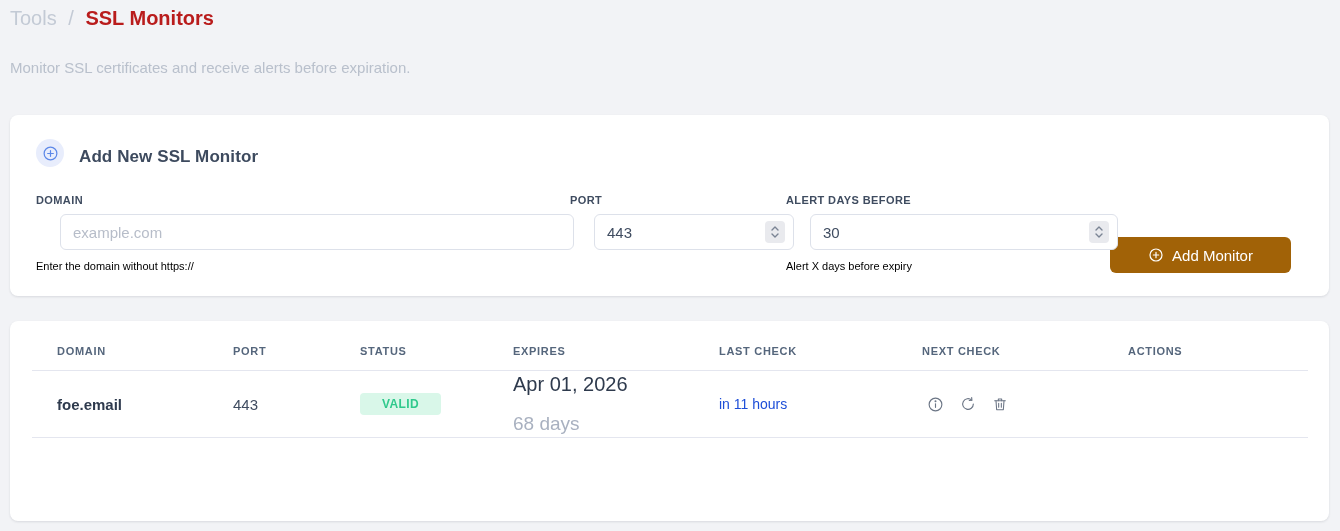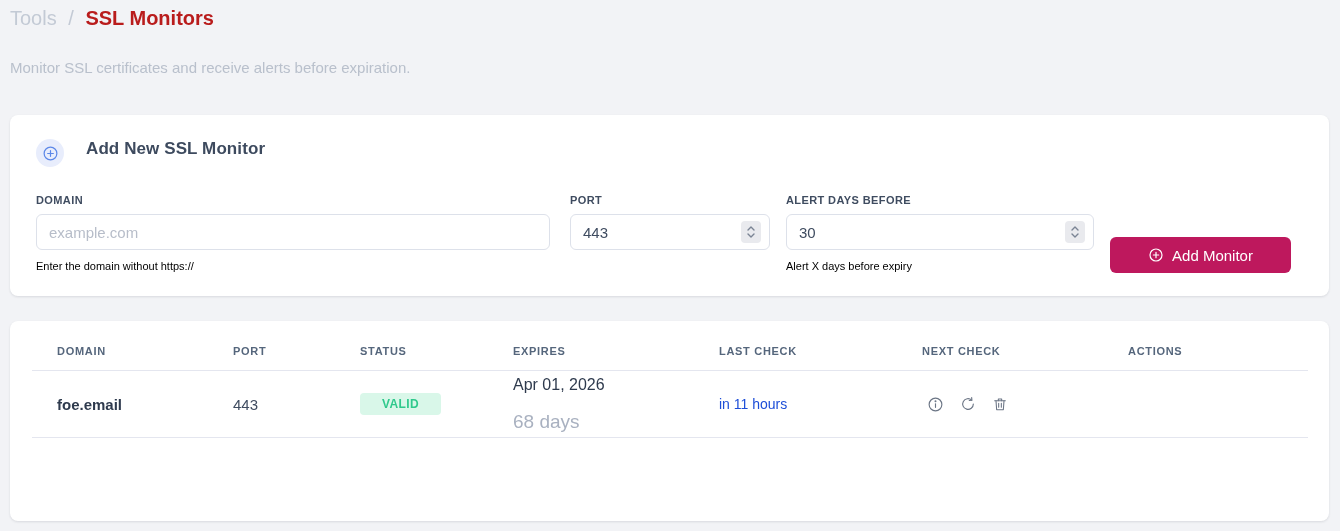--- a/index.html
+++ b/index.html
@@ -20,59 +20,59 @@
 
   
   .card {
     position:absolute; left:10px; width:1319px;
     background:#ffffff; border-radius:8px;
     box-shadow:0 1px 3px rgba(30,40,60,0.07), 0 1px 2px rgba(30,40,60,0.05);
   }
   .card-add { top:115px; height:181px; padding:24px 26px; }
   .card-list { top:321px; height:200px; }
 
-  .card-header { display:flex; align-items:flex-start; gap:22px; }
+  .card-header { display:flex; align-items:flex-end; gap:15px; }
   .icon-circle {
     width:28px; height:28px; border-radius:50%;
     display:flex; align-items:center; justify-content:center; flex:0 0 auto;
   }
   .icon-circle.blue { background:#e8edfc; }
   .icon-circle.teal { background:#dcf5f9; }
   .card-title { font-size:17px; font-weight:600; color:#3d4a5e; letter-spacing:0.1px; }
 
   
   .form-row { display:flex; align-items:flex-start; margin-top:27px; }
   .field { display:flex; flex-direction:column; }
   .field-domain { width:514px; }
   .field-port { width:200px; margin-left:20px; }
   .field-alert { width:308px; margin-left:16px; }
   .field-label {
     font-size:11px; font-weight:600; color:#3f4c60;
     letter-spacing:0.4px; margin-bottom:8px;
   }
-  .input-wrap { position:relative; width:100%; }
+  .input-wrap { position:relative; width:100%;margin-left:24px; }
   .text-input {
     width:100%; height:36px;
     border:1px solid #dde1ea; border-radius:6px;
     padding:0 12px; font-size:15px; color:#3f4c60;
     font-family:"Liberation Sans", sans-serif;
     background:#fff; outline:none;
   }
   .text-input::placeholder { color:#b7bdc9; }
   .stepper {
     position:absolute; right:9px; top:7px;
     width:20px; height:22px; border-radius:4px;
     background:#e9eaee; display:flex; flex-direction:column;
     align-items:center; justify-content:center; cursor:pointer;
   }
   .field-hint { margin-top:10px; font-size:11px; color:#000000; }
   .btn-primary {
     margin-left:16px; margin-top:43px;
     width:181px; height:36px;
-    background:#be185d; border:none; border-radius:6px;
+    background:#a16207; border:none; border-radius:6px;
     color:#ffffff; font-size:15px; font-family:"Liberation Sans", sans-serif;
     display:flex; align-items:center; justify-content:center; gap:8px;
     cursor:pointer;
   }
 
   
   .card-list .card-header { padding:25px 0 0 24px; }
   .table { margin:24px 21px 0 22px; }
   .thead, .trow {
     display:grid;
@@ -85,21 +85,21 @@
   }
   .th:first-child, .td:first-child { padding-left:25px; }
   .trow { height:67px; border-bottom:1px solid #e4e6ef; }
   .td { font-size:15px; color:#3f4c60; }
   .cell-domain { font-weight:700; color:#2e3a4d; }
   .badge-valid {
     display:inline-block; background:#d9f7e9; color:#2fc98c;
     font-size:12px; font-weight:700; letter-spacing:0.4px;
     padding:4px 22px; border-radius:4px;
   }
-  .expires-date { font-size:16px; color:#2e3a4d; margin-bottom:17px; }
+  .expires-date { font-size:20px; color:#2e3a4d; margin-bottom:17px; }
   .expires-days { font-size:19px; color:#a9b1c0; }
   .cell-last { font-size:14px; color:#5b6576; }
   .cell-next { font-size:14px; color:#1d4ed8; }
   .cell-actions { display:flex; gap:16px; padding-left:5px; }
   .action-btn {
     background:none; border:none; padding:0; cursor:pointer;
     display:flex; align-items:center; justify-content:center;
   }
 </style>
 </head>

